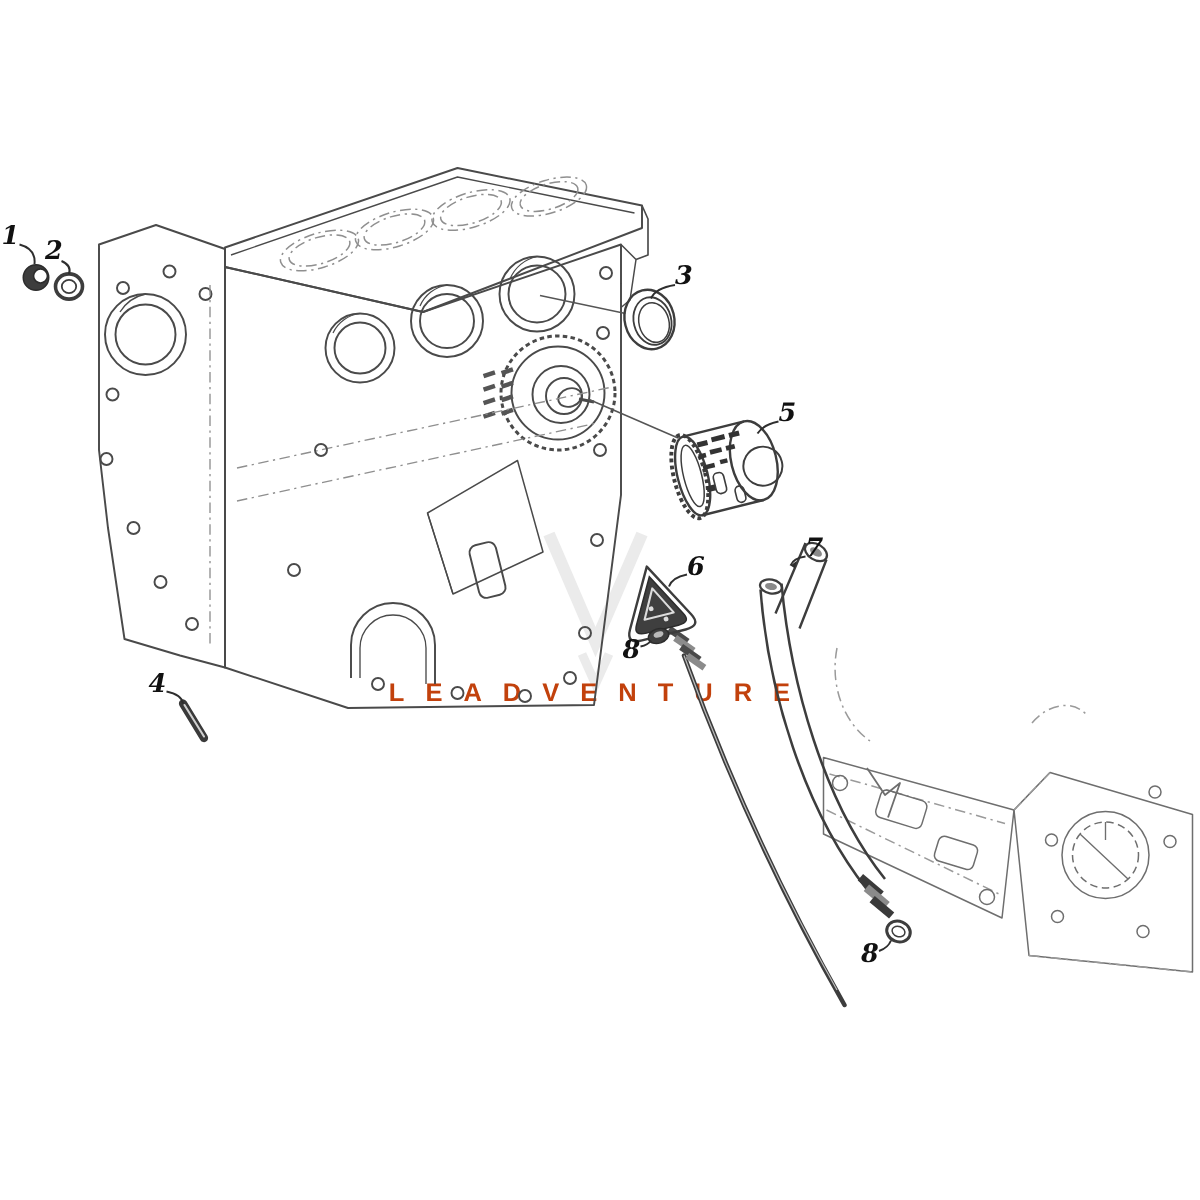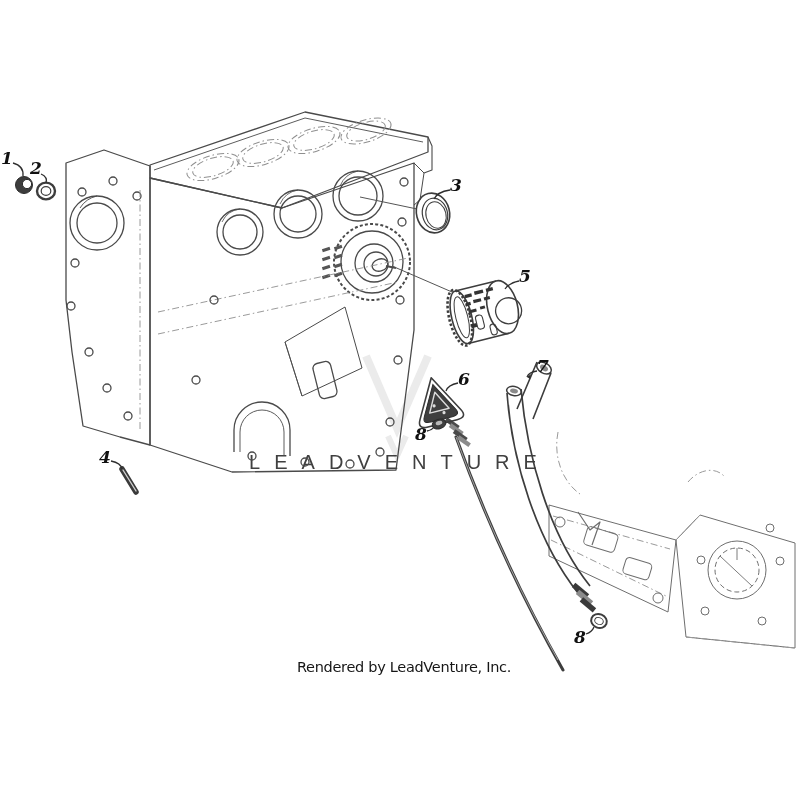--- a/index.html
+++ b/index.html
@@ -3,22 +3,22 @@
 <meta charset="utf-8">
 <style>
   html,body{margin:0;padding:0;background:#ffffff;}
   .canvas{position:relative;width:800px;height:800px;background:#ffffff;overflow:hidden;
           font-family:"DejaVu Sans",sans-serif;}
   .artwork{position:absolute;left:0;top:0;}
   .callout{position:absolute;transform:translate(-50%,-50%);
            font-family:"DejaVu Serif",serif;font-weight:bold;font-style:italic;
            font-size:17px;color:#111;line-height:1;user-select:none;}
   .watermark-text{position:absolute;left:400px;top:462px;transform:translate(-50%,-50%);
-           font-family:"Liberation Sans",sans-serif;font-weight:400;font-size:20px;
-           letter-spacing:14px;color:#404040;white-space:nowrap;}
+           font-family:"Liberation Sans",sans-serif;font-weight:700;font-size:17px;
+           letter-spacing:14px;color:#c2410c;white-space:nowrap;}
   .footer{position:absolute;left:404px;top:667px;transform:translate(-50%,-50%);
            font-family:"DejaVu Sans",sans-serif;font-size:14.5px;color:#161616;
            white-space:nowrap;letter-spacing:-0.3px;}
 </style>
 </head>
 <body>
 
 <div class="canvas">
 
   <svg class="artwork" width="800" height="800" viewBox="0 0 800 800">
@@ -266,14 +266,13 @@
   <div class="callout" style="left:7px;top:158px">1</div>
   <div class="callout" style="left:36px;top:168px">2</div>
   <div class="callout" style="left:456px;top:185px">3</div>
   <div class="callout" style="left:105px;top:457px">4</div>
   <div class="callout" style="left:525px;top:276px">5</div>
   <div class="callout" style="left:464px;top:379px">6</div>
   <div class="callout" style="left:543px;top:366px">7</div>
   <div class="callout" style="left:421px;top:434px">8</div>
   <div class="callout" style="left:580px;top:637px">8</div>
 
-  <div class="footer">Rendered by LeadVenture, Inc.</div>
 </div>
 
 </body></html>

